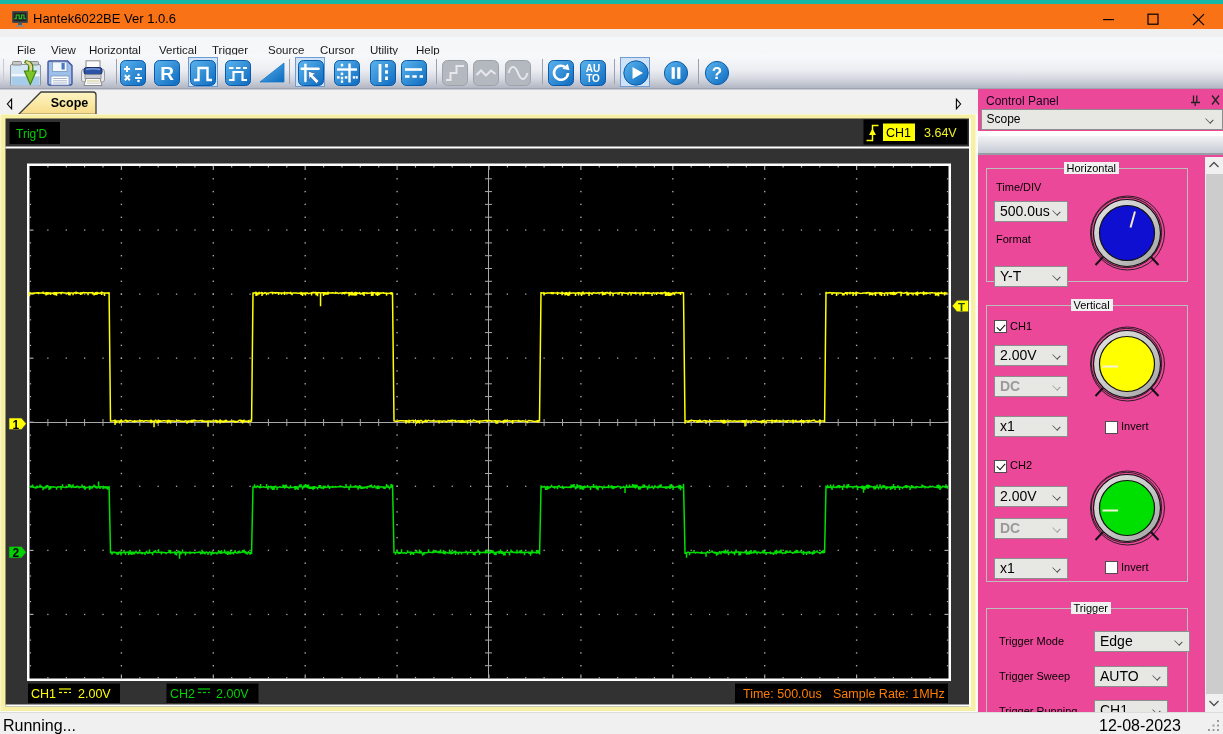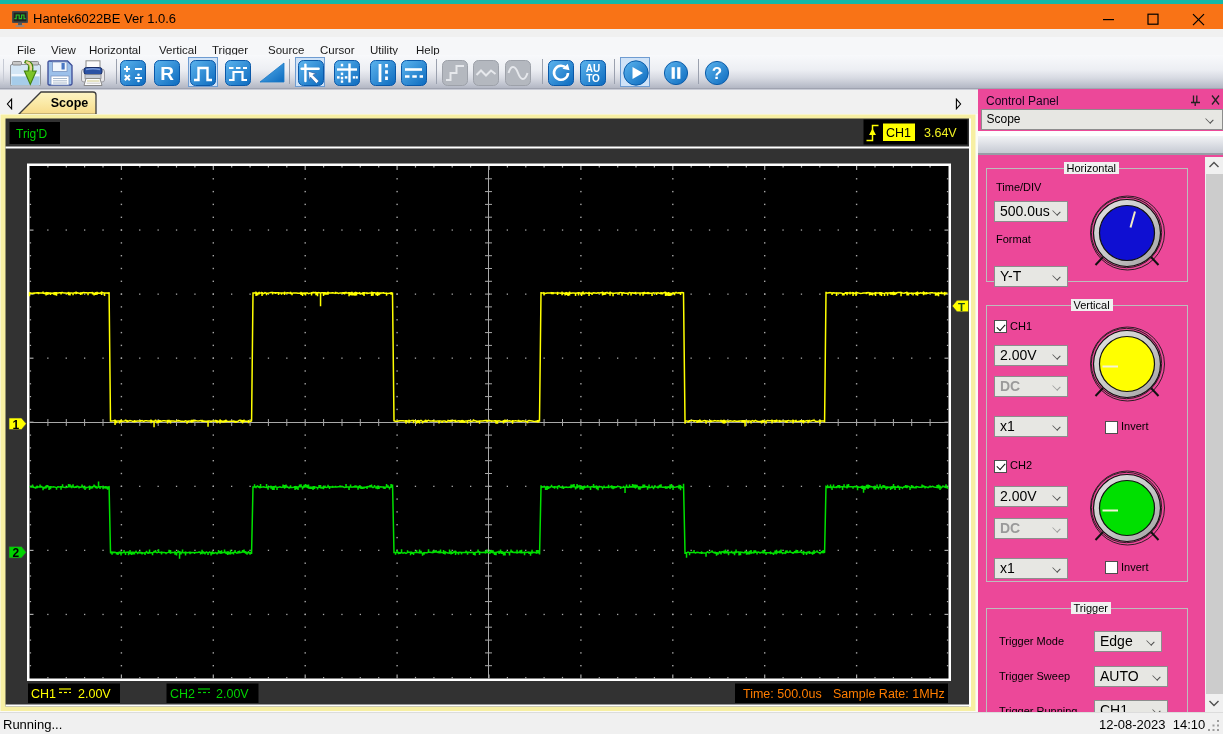--- a/index.html
+++ b/index.html
@@ -9,21 +9,21 @@
 #menubar { left:0; top:29px; width:1223px; height:26px; background:#f6f7f9;margin-top:8px; }
 .mi { position:absolute; top:7px; font-size:11.5px; color:#1a1a1a; }
 #toolbar { left:0; top:55px; width:1223px; height:34px;
   background:linear-gradient(#f8f9fb 0%, #eceef3 45%, #d7dae2 70%, #b3b7c4 100%);
   border-bottom:1px solid #9fa3b0; }
 .tsep { position:absolute; top:4px; width:1px; height:25px; background:#9aa0ae; }
 .tico { position:absolute; top:5px; }
 .tsel { position:absolute; top:2px; width:30px; height:30px; background:#cfe2f7; border:1px solid #6f9cd1; }
 #tabbar { left:0; top:89px; width:978px; height:25px; background:#f1f1f1; border-top:1px solid #c9ccd6; }
 #panel { left:978px; top:89px; width:245px; height:623px; background:#ec4899; }
-#statusbar { left:0; top:712px; width:1223px; height:22px; background:#f0f0f0; border-top:1px solid #dcdcdc; font-size:13px; color:#000; }
+#statusbar { left:0; top:712px; width:1223px; height:22px; background:#f0f0f0; border-top:1px solid #dcdcdc; font-size:16px; color:#000; }
 .cmb { position:absolute; height:21px; background:#e7e7e3; border:1px solid #8d8d8d;
   font-size:14px; color:#000; line-height:19px; padding-left:5px; }
 .cmb .chv { position:absolute; right:7px; top:6px; width:7px; height:7px;
   border-right:1.6px solid #4c4c4c; border-bottom:1.6px solid #4c4c4c;
   transform:rotate(45deg) scaleY(0.7); }
 .cmb.dis { color:#9a9a9a;font-weight:bold; }
 .cmb.dis .chv { border-color:#9a9a9a; }
 .lbl { position:absolute; font-size:11px; color:#000; }
 .grp { position:absolute; border:1px solid #bdbdbd; }
 .grp > span { position:absolute; top:-7px; background:#f0f0f0; padding:0 3px; font-size:11px; color:#000; }
@@ -1306,21 +1306,21 @@
       <circle cx="0" cy="0" r="27.5" fill="#00e000" stroke="#111" stroke-width="1.2"></circle>
       <path d="M-24 24 L-31.5 32 M24 24 L31.5 32" stroke="#111" stroke-width="2" fill="none"></path>
       <line x1="-24.5" y1="2.5" x2="-9" y2="2.5" stroke="#f6f2d8" stroke-width="2"></line>
     </svg>
 <div class="chk" style="left:126.5px;top:472px"></div>
 <div class="lbl" style="left:143px;top:471.5px">Invert</div>
 <div class="grp" style="left:7.5px;top:518.5px;width:202px;height:150px">
       <span style="left:84px">Trigger</span>
     </div>
 <div class="lbl" style="left:21px;top:546px">Trigger Mode</div>
-<div class="cmb" style="left:116px;top:541.5px;width:68px">Edge<span class="chv"></span></div>
+<div class="cmb" style="left:116px;top:541.5px;width:96px">Edge<span class="chv"></span></div>
 <div class="lbl" style="left:21px;top:581px">Trigger Sweep</div>
 <div class="cmb" style="left:116px;top:577px;width:74px">AUTO<span class="chv"></span></div>
 <div class="lbl" style="left:21px;top:616px">Trigger Running</div>
 <div class="cmb" style="left:116px;top:611px;width:74px">CH1<span class="chv"></span></div>
 </div>
 <div id="statusbar" class="abs">
  <span class="abs" style="left:3px;top:4px">Running...</span>
  <span class="abs" style="left:1099px;top:4px">12-08-2023&nbsp; 14:10</span>
  <svg class="abs" style="left:1207px;top:6px" width="13" height="13" viewBox="0 0 13 13">
   <g fill="#9b9b9b">

